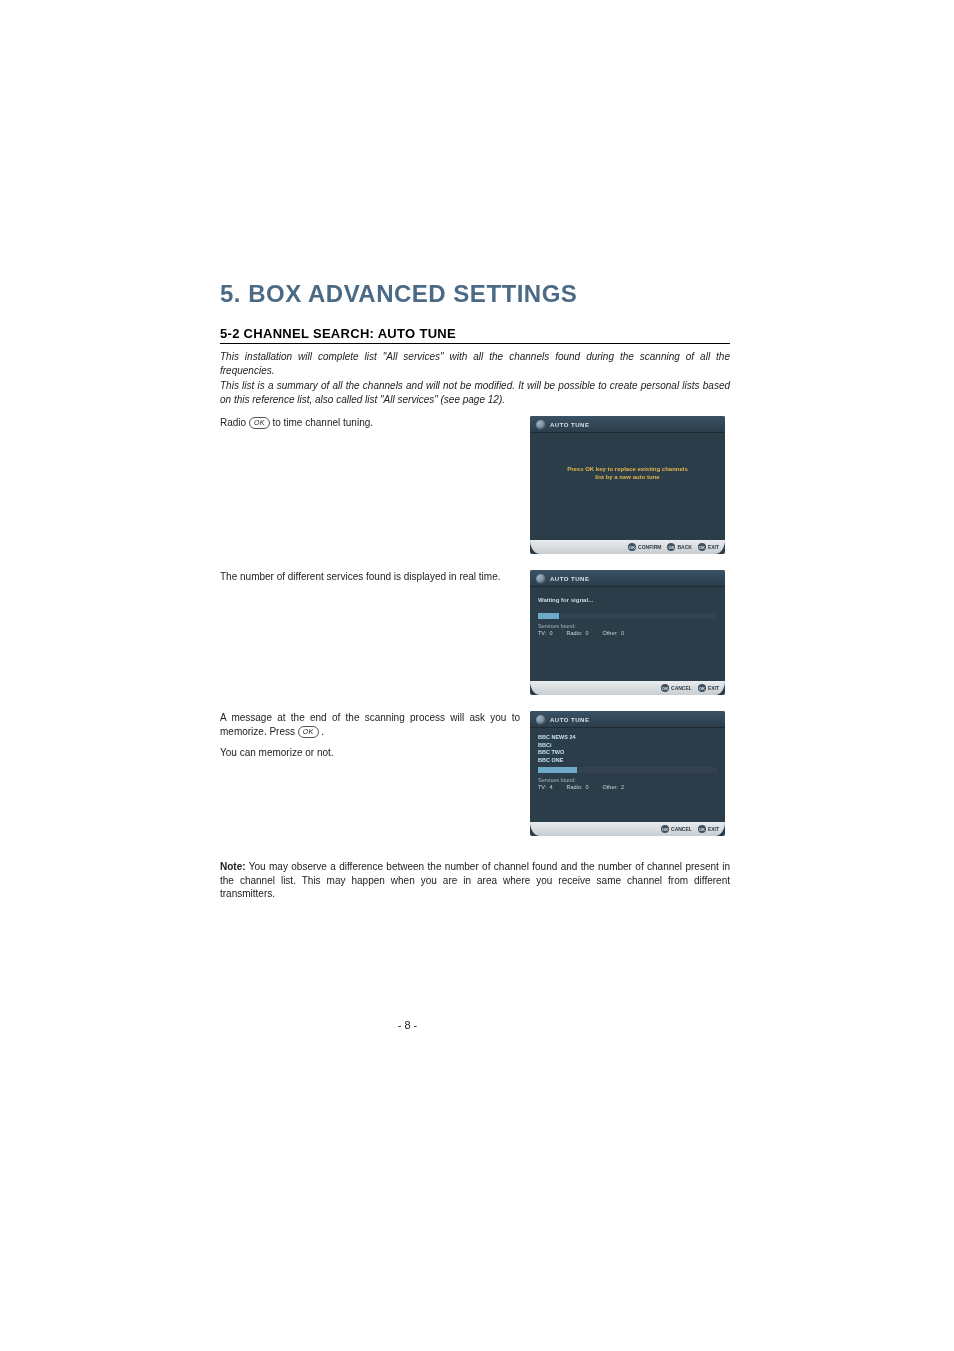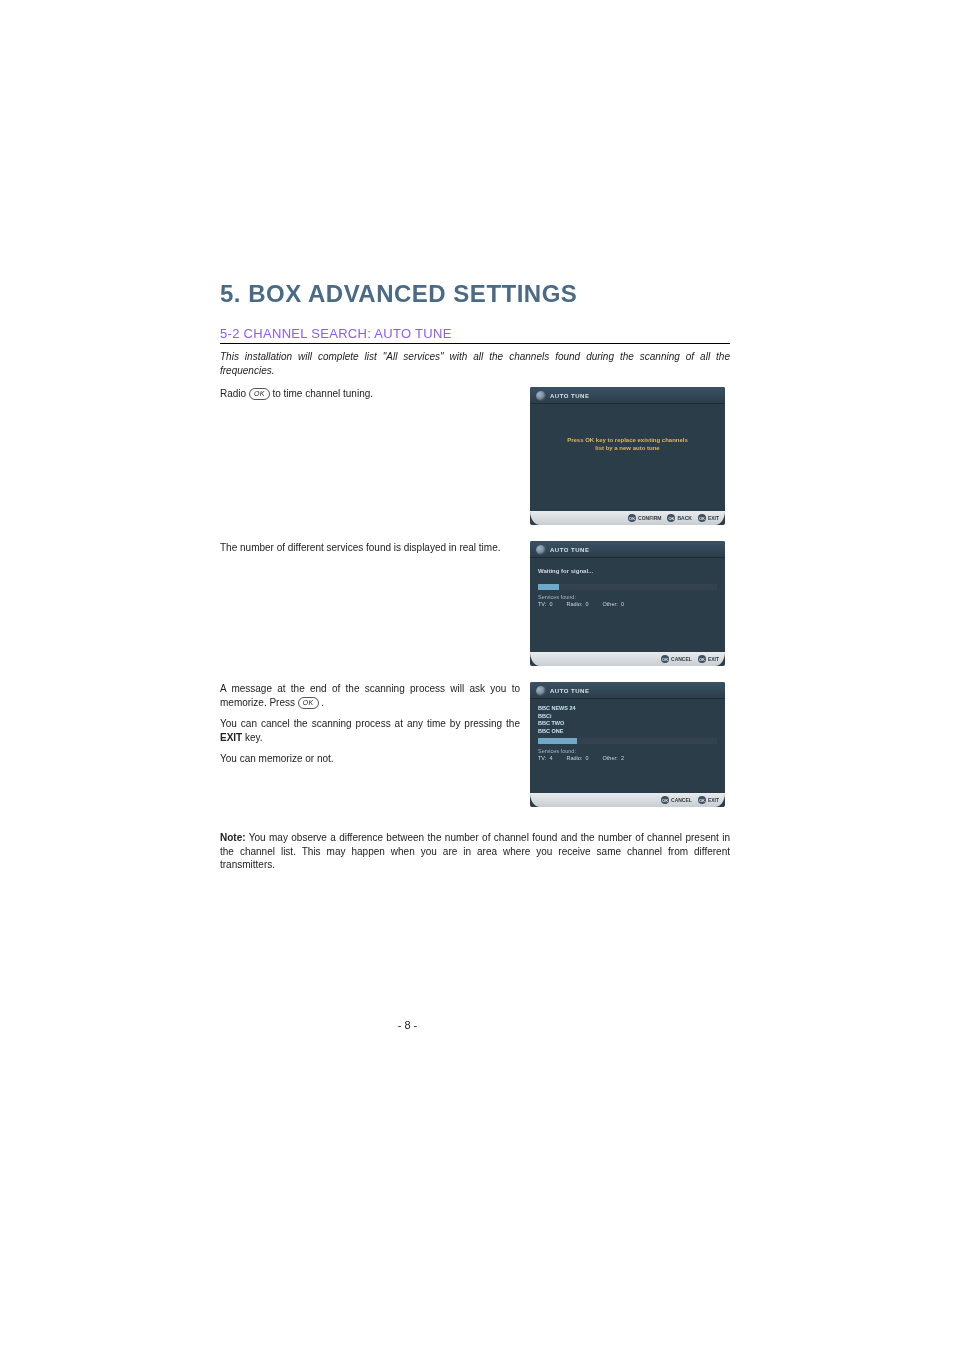--- a/index.html
+++ b/index.html
@@ -23,22 +23,22 @@
   }
   h1.section-title {
     font-size: 24px;
     font-weight: bold;
     color: #4a6a85;
     margin: 0 0 18px 0;
     letter-spacing: 0.5px;
   }
   h2.subsection {
     font-size: 13px;
-    color: #8b5cf6;
-    font-weight: normal;
+    color: #000000;
+    font-weight: bold;
     margin: 0 0 2px 0;
     letter-spacing: 0.3px;
   }
   hr.rule {
     border: none;
     border-top: 1px solid #000;
     margin: 0 0 6px 0;
   }
   p.body {
     font-size: 10px;
@@ -171,20 +171,21 @@
 
 <div class="page">
   <div class="content">
 
     <h1 class="section-title">5. BOX ADVANCED SETTINGS</h1>
 
     <h2 class="subsection">5-2 CHANNEL SEARCH: AUTO TUNE</h2>
     <hr class="rule">
 
     <p class="body">This installation will complete list "All services" with all the channels found during the scanning of all the frequencies.</p>
+    <p class="body">This list is a summary of all the channels and will not be modified. It will be possible to create personal lists based on this reference list, also called list "All services" (see page 12).</p>
 
     <div class="row" style="align-items:flex-start;">
       <div class="leftcol">
         <p class="press-line">
           <span>Radio</span>
           <span class="ok-pill">OK</span>
           <span>to time channel tuning.</span>
         </p>
       </div>
       <div class="rightcol">
@@ -255,23 +256,20 @@
       </div>
     </div>
 
     <div class="row" style="align-items:flex-start;">
       <div class="leftcol">
         <p>
           <span>A message at the end of the scanning process will ask you to memorize. Press</span>
           <span class="ok-pill">OK</span>
           <span>.</span>
         </p>
-        <p>
-          <span>You can cancel the scanning process at any time by pressing the </span><b class="bold">EXIT</b><span> key.</span>
-        </p>
         <p>You can memorize or not.</p>
       </div>
       <div class="rightcol">
         <div class="tvshot tv3">
           <div class="tvhead">
             <span class="orb"></span>
             <span class="htxt">AUTO TUNE</span>
           </div>
           <div class="tvbody">
             <div class="chanlist">

